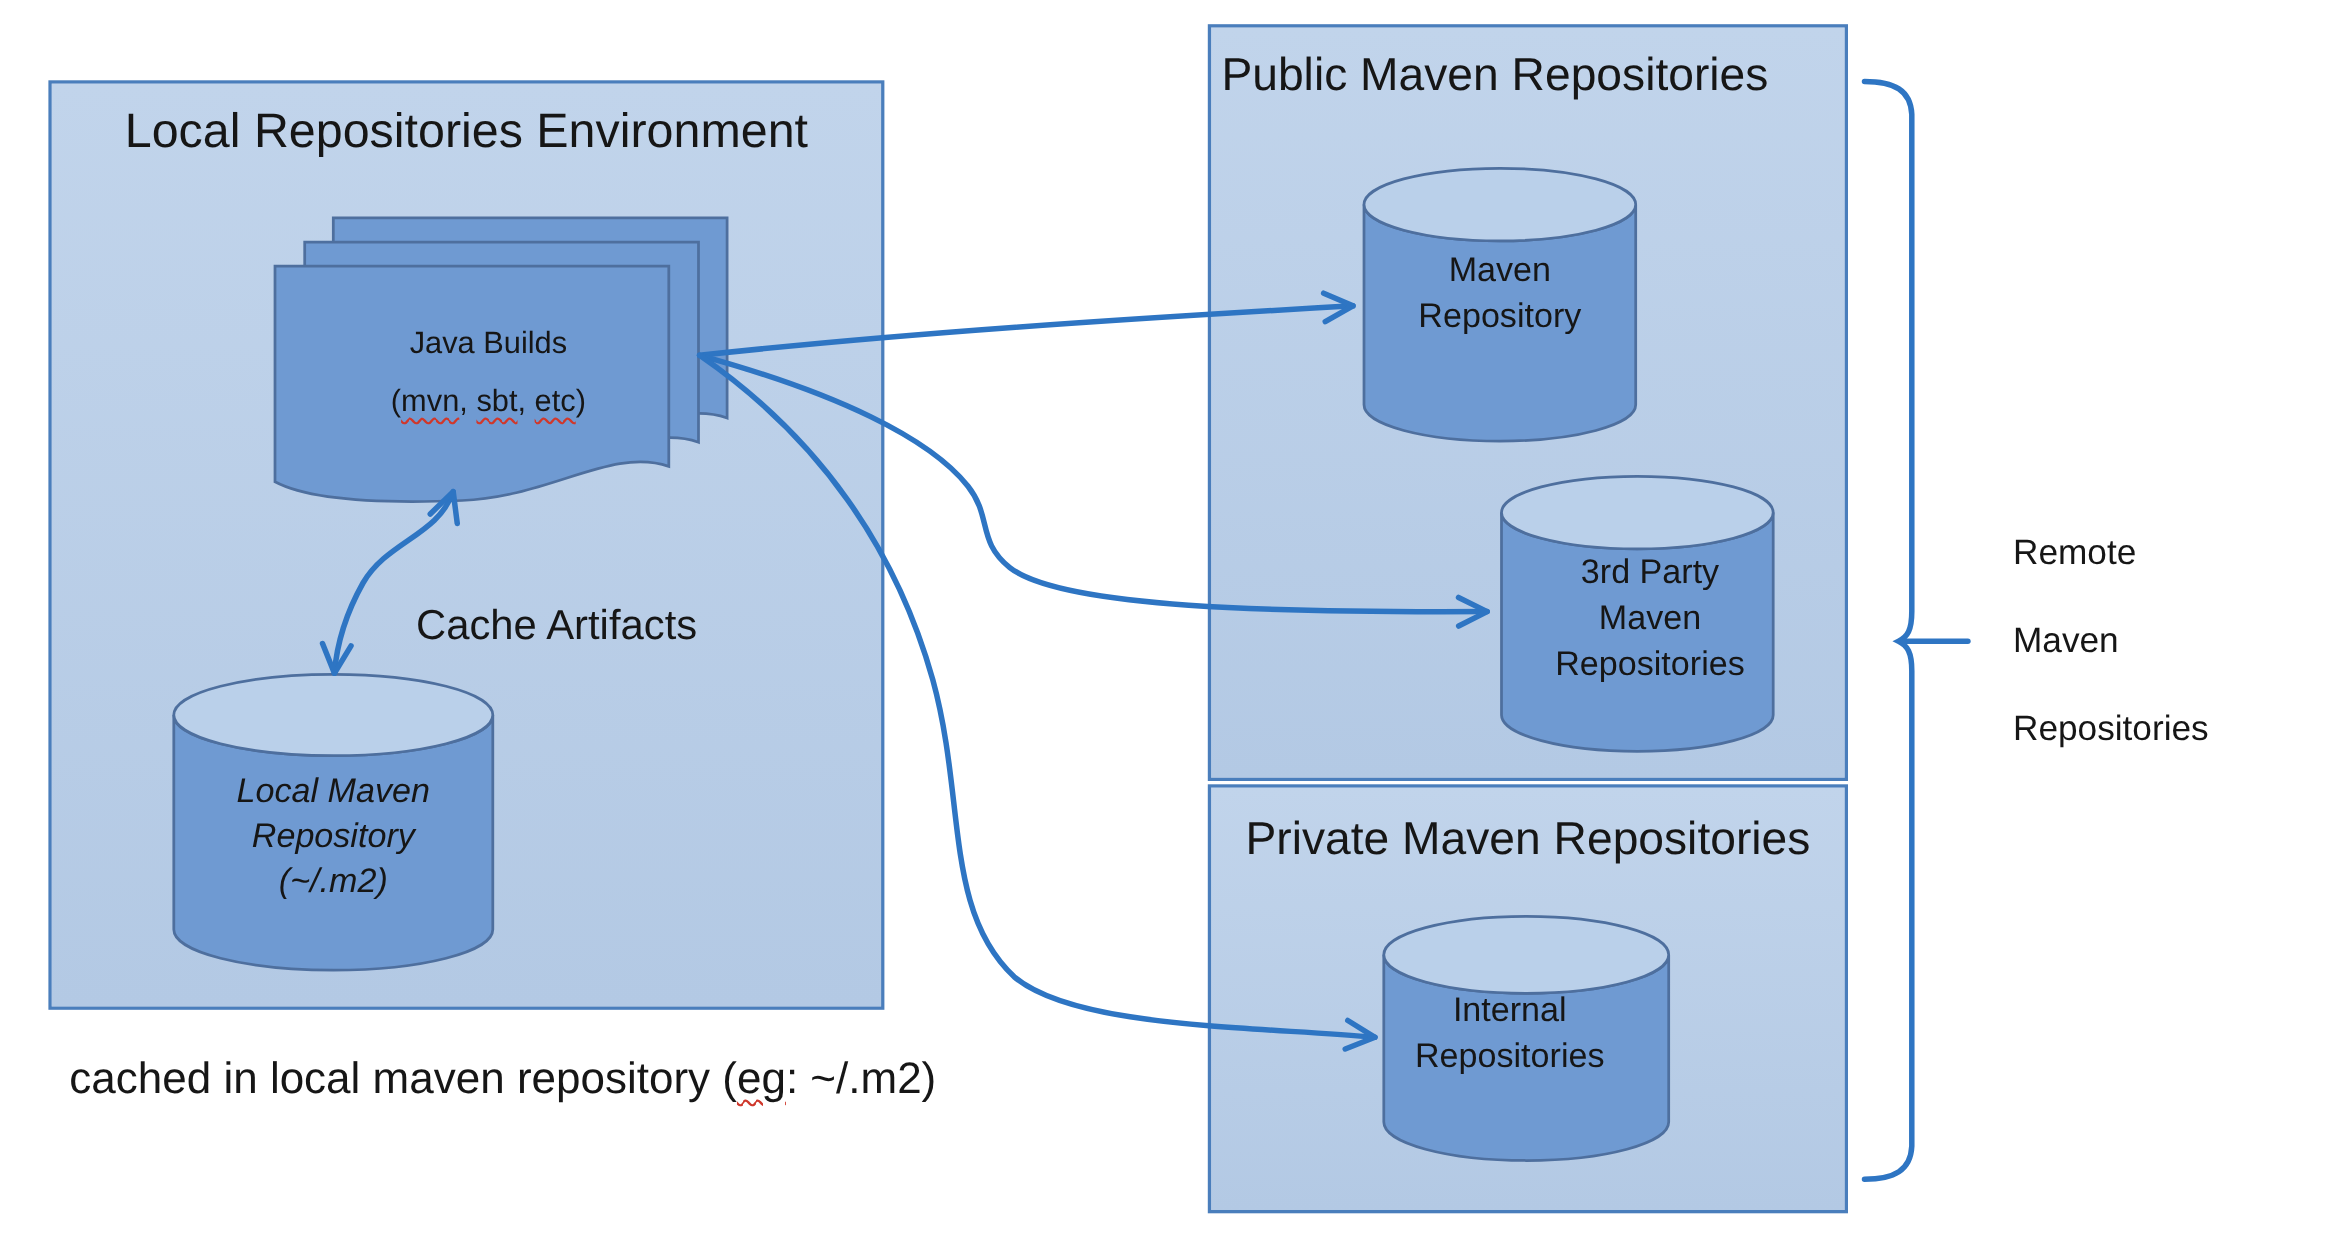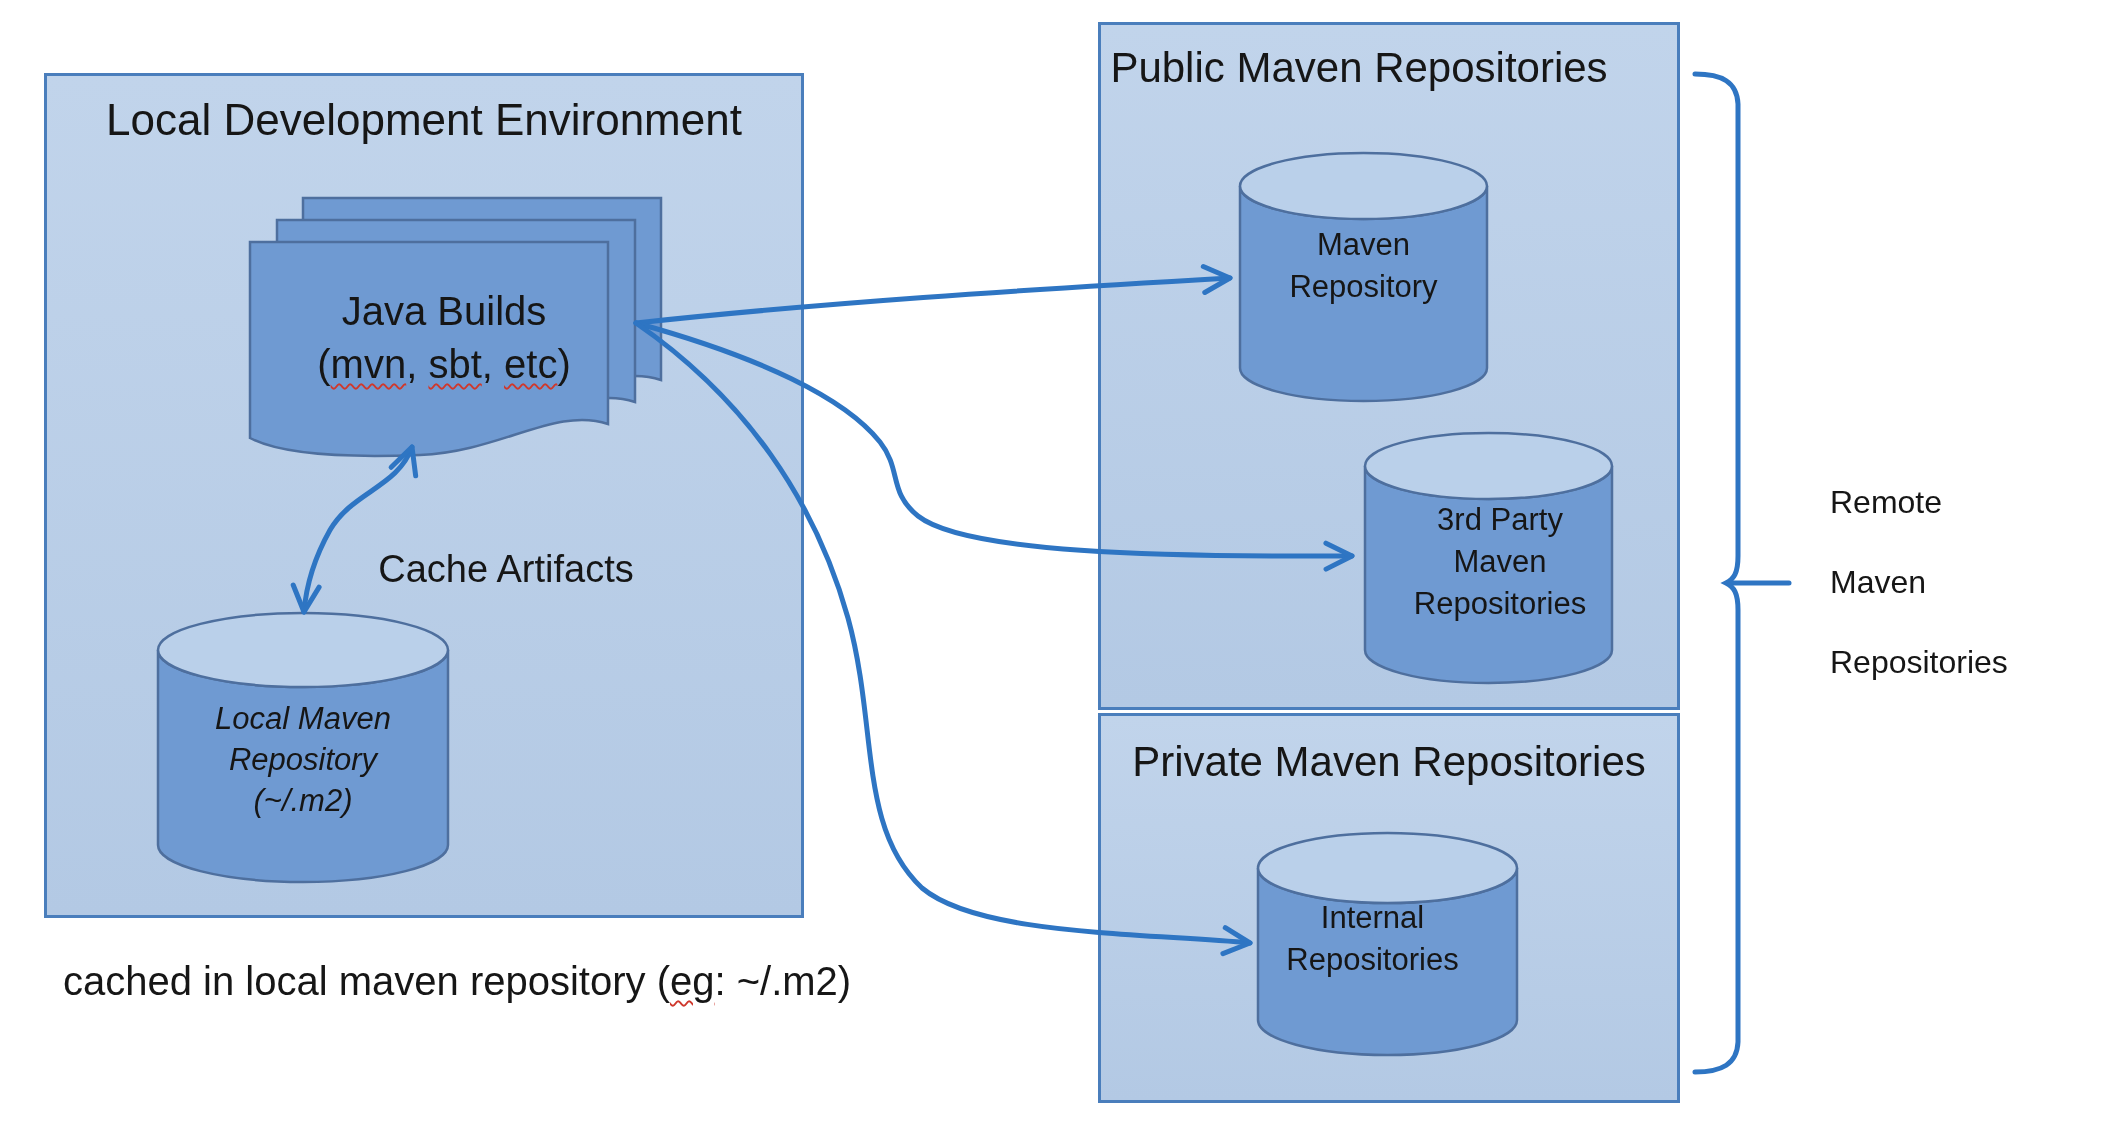--- a/index.html
+++ b/index.html
@@ -21,21 +21,21 @@
   .doc{fill:var(--shape-fill,#6f9ad2);stroke:var(--shape-border,#4e6f9e);stroke-width:2.5;}
   .cyl{fill:var(--shape-fill,#6f9ad2);stroke:var(--shape-border,#4e6f9e);stroke-width:2.5;}
   .lid{fill:var(--cylinder-top-fill,#bad0ea);stroke:var(--shape-border,#4e6f9e);stroke-width:2.5;}
   .arrow{fill:none;stroke:var(--arrow,#2e75c3);stroke-width:5;stroke-linecap:round;}
   .arrow-head{fill:none;stroke:var(--arrow,#2e75c3);stroke-width:5;stroke-linecap:round;stroke-linejoin:round;}
   .bracket{fill:none;stroke:var(--arrow,#2e75c3);stroke-width:5;stroke-linecap:round;}
   .txt{position:absolute;white-space:nowrap;}
   .center{text-align:center;}
   .line{display:block;}
   #left-title{left:44px;top:95px;width:760px;font-size:44px;}
-  #java-label{left:250px;top:285px;width:388px;font-size:40px;line-height:53px;}
+  #java-label{left:250px;top:285px;width:388px;font-size:28px;line-height:53px;}
   #cache-label{left:346px;top:548px;width:320px;font-size:38px;}
   #local-cyl-label{left:158px;top:698px;width:290px;font-size:31px;line-height:41px;font-style:italic;}
   #public-title{left:1098px;top:44px;width:522px;font-size:42px;}
   #mc-label{left:1240px;top:224px;width:247px;font-size:31px;line-height:42px;}
   #tp-label{left:1365px;top:499px;width:270px;font-size:31px;line-height:42px;}
   #private-title{left:1098px;top:738px;width:582px;font-size:42px;}
   #int-label{left:1258px;top:897px;width:229px;font-size:31px;line-height:42px;}
   #remote-label{left:1830px;top:462px;font-size:32px;line-height:80px;}
   #caption{left:63px;top:952px;font-size:40px;line-height:58px;}
   .sq{
@@ -93,21 +93,21 @@
     <path class="arrow" marker-end="url(#ah)" d="M636,323 C745,398 815,500 848,618 C878,727 858,828 922,888 C978,935 1140,933 1250,943"></path>
 
     <path class="arrow" marker-start="url(#ah)" marker-end="url(#ah)" d="M412,447 C398,487 352,492 330,530 C312,562 306,588 304,612"></path>
 
     <g>
       <path class="bracket" d="M1695,74 C1722,74 1737,82 1738,104 L1738,556 C1738,573 1734,579 1726,583 C1734,587 1738,593 1738,610 L1738,1042 C1737,1064 1722,1072 1695,1072"></path>
       <path class="bracket" d="M1730,583 L1789,583"></path>
     </g>
   </svg>
 
-  <div class="txt center" id="left-title">Local Development Environment</div>
+  <div class="txt center" id="left-title">Local Repositories Environment</div>
 
   <div class="txt center" id="java-label">
     <span class="line">Java Builds</span>
     <span class="line"><span>(</span><span class="sq">mvn</span><span>, </span><span class="sq">sbt</span><span>, </span><span class="sq">etc</span><span>)</span></span>
   </div>
 
   <div class="txt center" id="cache-label">Cache Artifacts</div>
 
   <div class="txt center" id="local-cyl-label">
     <span class="line">Local Maven</span>

